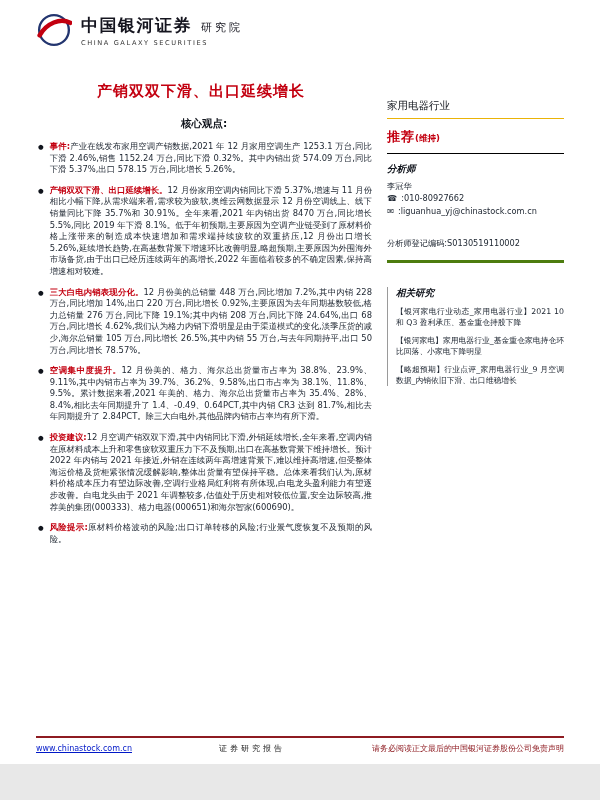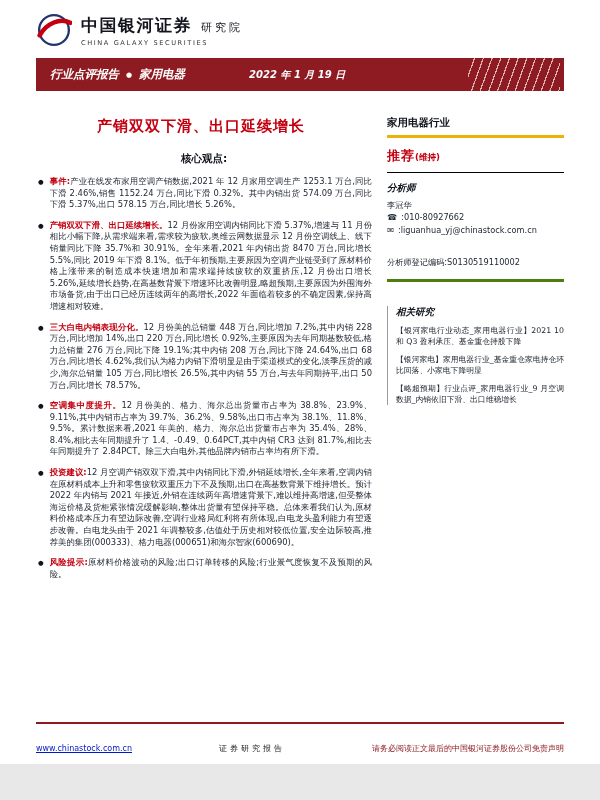--- a/index.html
+++ b/index.html
@@ -40,37 +40,37 @@
 
   .title { color:#c30010; font-weight:bold; font-size:15px; text-align:center; margin:16px 6px 16px 0; letter-spacing:1px; }
   .core-heading { font-weight:bold; font-size:10.5px; margin:4px 0 10px; color:#10141c;text-align:center; }
 
   .bullet { display:flex; margin-bottom:9px; }
   .bullet::before { content:"●"; font-size:6.5px; line-height:11px; margin:1px 6px 0 2px; color:#10141c; flex:none; }
   .bullet p { font-size:8.4px; line-height:1.38; text-align:justify; color:#222a35; }
   .lead { color:#c30010; font-weight:bold; }
 
   
-  .industry { font-size:10.5px; font-weight:bold; color:#10141c; margin-top:15px; padding-bottom:5px; border-bottom:3px solid #eab308; }
+  .industry { font-size:10.5px; font-weight:normal; color:#10141c; margin-top:33px; padding-bottom:5px; border-bottom:1px solid #eab308; }
   .rating-row { padding:7px 0 7px; border-bottom:1px solid #000000; }
   .rating { color:#c30010; font-weight:bold; font-size:13px; letter-spacing:1px; }
   .rating-suffix { color:#c30010; font-size:8.6px; font-weight:bold; }
   .analyst-block { padding:8px 0 10px; border-bottom:3px solid #4d7c0f; font-size:8.2px; line-height:1.55; }
   .analyst-heading { font-weight:bold; font-size:9.5px; font-style:italic; margin-bottom:3px; color:#10141c; }
   .contact-row { display:flex; gap:4px; align-items:flex-start; }
   .contact-icon { flex:none; font-size:8.2px; }
   .email-link { color:#222a35; text-decoration:none; word-break:break-all; }
   .reg-row { margin-top:19px; }
   .related-block { margin-top:24px; border-left:1px solid #9a9a9a; padding-left:8px; }
   .related-heading { font-weight:bold; font-size:9.5px; font-style:italic; margin-bottom:6px; color:#10141c; }
   .related-item { font-size:7.8px; line-height:1.42; margin-bottom:7px; text-align:justify; }
 
   
   .footer {
-    margin:auto 36px 10px; border-top:2px solid #8e1b21; padding-top:19px;
+    margin:auto 36px 10px; border-top:2px solid #8e1b21; padding-top:5px;
     display:flex; justify-content:space-between; align-items:center; font-size:8px;
   }
   .footer-url { color:#0018c8; text-decoration:underline; }
   .footer-center { color:#222; letter-spacing:3px; }
   .footer-right { color:#8e1b21; }
 </style>
 </head>
 <body>
 
 <div class="page">
@@ -84,29 +84,20 @@
     </div>
     <div class="logo-text">
       <div class="logo-row1">
         <span class="logo-cn">中国银河证券</span>
         <span class="logo-div">研究院</span>
       </div>
       <span class="logo-en">CHINA GALAXY SECURITIES</span>
     </div>
   </div>
 
-  <div class="band">
-    <div class="band-left">
-      <span>行业点评报告</span>
-      <span class="band-dot">●</span>
-      <span>家用电器</span>
-    </div>
-    <span class="band-date">2022 年 1 月 19 日</span>
-    <div class="band-deco"></div>
-  </div>
 
   <div class="content">
 
     <div class="main-col">
       <div class="title">产销双双下滑、出口延续增长</div>
       <div class="core-heading">核心观点:</div>
 
       <div class="bullet">
         <p><span class="lead">事件:</span><span>产业在线发布家用空调产销数据,2021 年 12 月家用空调生产 1253.1 万台,同比下滑 2.46%,销售 1152.24 万台,同比下滑 0.32%。其中内销出货 574.09 万台,同比下滑 5.37%,出口 578.15 万台,同比增长 5.26%。</span></p>
       </div>

